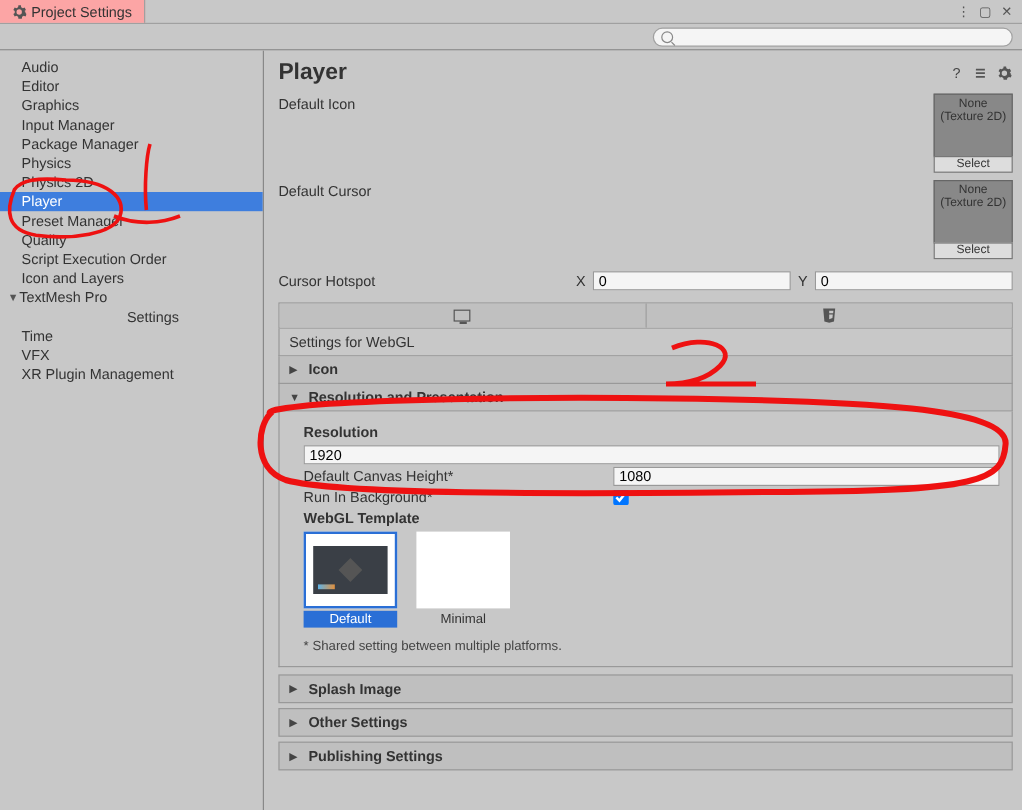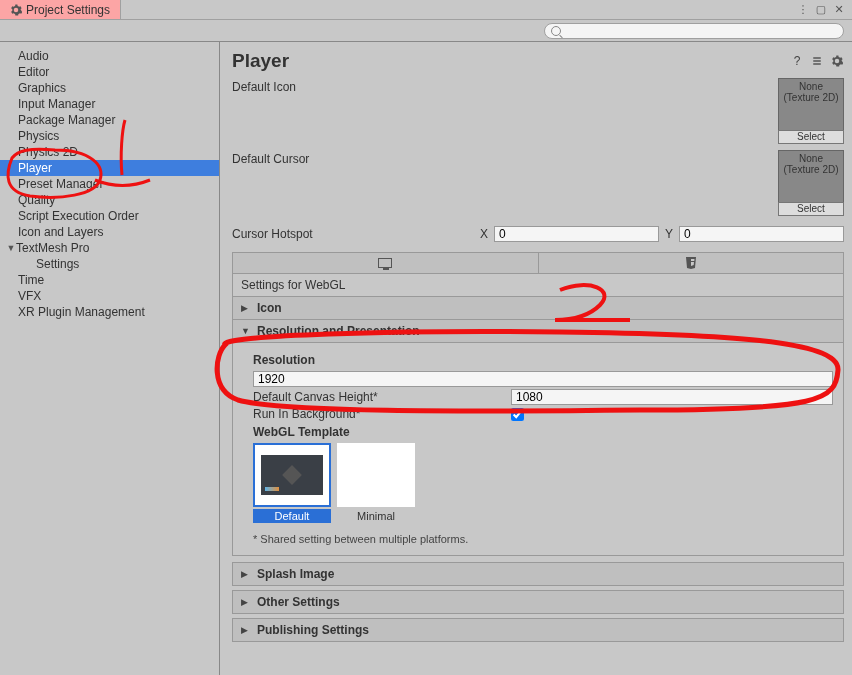--- a/index.html
+++ b/index.html
@@ -113,21 +113,21 @@
   }
   .sidebar-item.expandable {
     padding-left: 6px;
     display: flex;
     align-items: center;
   }
   .sidebar-item.expandable .tri {
     width: 10px; display: inline-block; text-align: center;
     font-size: 9px; color: #555;
   }
-  .sidebar-item.child { padding-left: 36px; }
+  .sidebar-item.child { padding-left: 36px; text-align: center; }
   
   .content {
     flex: 1;
     background: #c8c8c8;
     overflow-y: auto;
     padding: 8px 8px 8px 12px;
     position: relative;
   }
   .content-header {
     display: flex;
@@ -258,21 +258,21 @@
     border: 1px solid #999;
     background: #f5f5f5;
     padding: 0 4px;
     font: inherit;
   }
   .field-row .fcheck {
     width: 13px; height:13px;
   }
   .template-row {
     display: flex;
-    gap: 6px;
+    gap: 16px;
     margin-top: 4px;
     align-items: center;
   }
   .template-item {
     width: 78px;
     text-align: center;
   }
   .template-thumb {
     width: 78px; height: 64px;
     border: 2px solid transparent;

